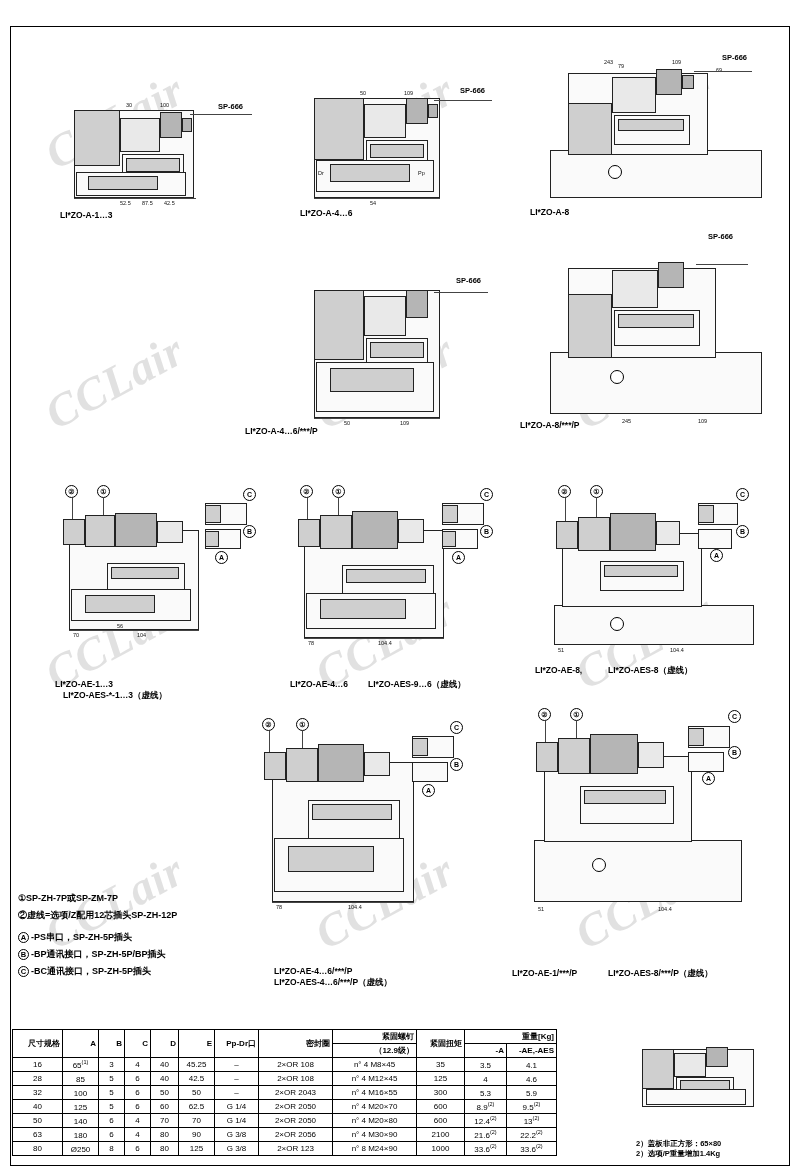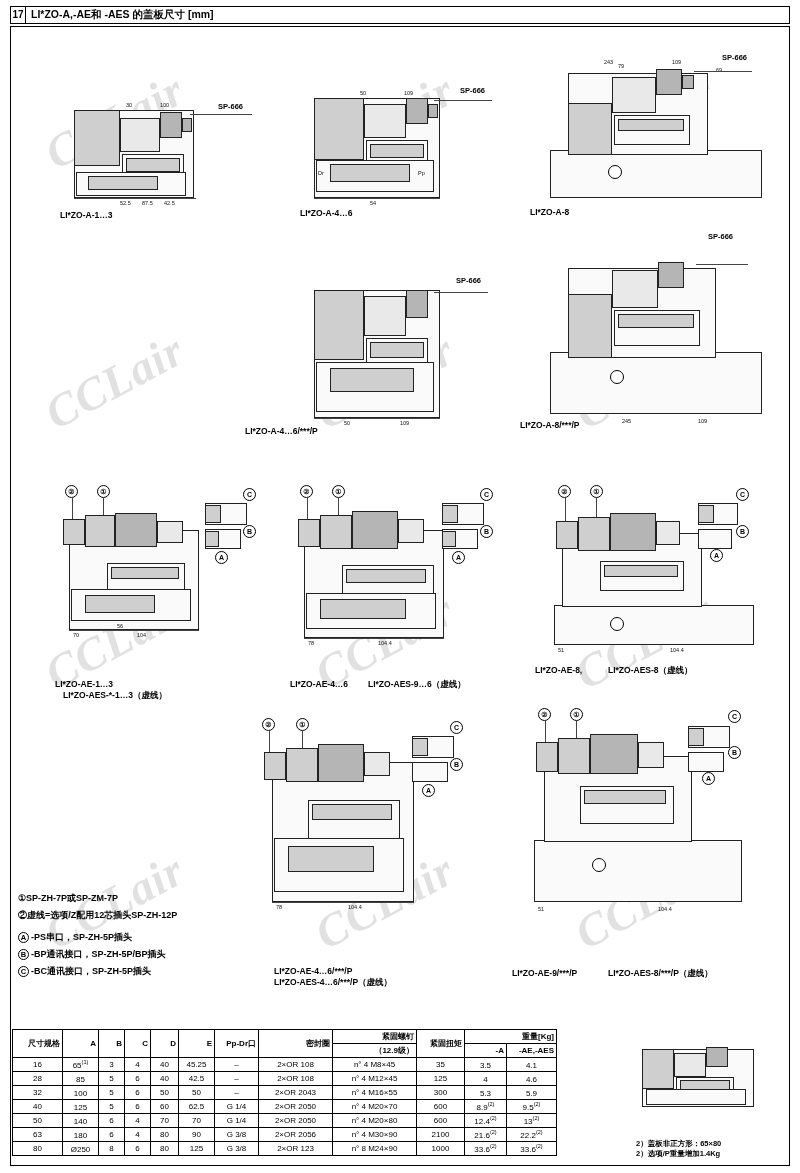--- a/index.html
+++ b/index.html
@@ -86,24 +86,20 @@
   table.specs th { font-weight:bold; font-size:8px; background:#fff;text-align:right;}
   .sup { font-size:5.5px; vertical-align:super; }
   
   .brnote { position:absolute; right:14px; bottom:14px; width:150px; font-size:7.5px; line-height:1.35; font-weight:bold;}
 </style>
 </head>
 <body>
 
 <div class="page">
 
-  <div class="header">
-    <div class="num">17</div>
-    <div class="htxt">LI*ZO-A,-AE和 -AES 的盖板尺寸 [mm]</div>
-  </div>
 
   <div class="frame"></div>
 
   <div class="wm" style="left:40px;  top:95px;  transform:rotate(-28deg);">CCLair</div>
   <div class="wm" style="left:310px; top:95px;  transform:rotate(-28deg);">CCLair</div>
   <div class="wm" style="left:570px; top:95px;  transform:rotate(-28deg);">CCLair</div>
   <div class="wm" style="left:40px;  top:355px; transform:rotate(-28deg);">CCLair</div>
   <div class="wm" style="left:310px; top:355px; transform:rotate(-28deg);">CCLair</div>
   <div class="wm" style="left:570px; top:355px; transform:rotate(-28deg);">CCLair</div>
   <div class="wm" style="left:40px;  top:615px; transform:rotate(-28deg);">CCLair</div>
@@ -336,21 +332,21 @@
     <div class="boxd" style="left:64px; top:90px; width:82px; height:14px;"></div>
     <div class="circ" style="left:72px; top:158px; width:14px; height:14px; line-height:13px;"></div>
     <div class="circ" style="left:208px; top:10px; width:13px; height:13px; line-height:12px;">C</div>
     <div class="circ" style="left:208px; top:46px; width:13px; height:13px; line-height:12px;">B</div>
     <div class="circ" style="left:182px; top:72px; width:13px; height:13px; line-height:12px;">A</div>
     <div class="boxw" style="left:168px; top:26px; width:42px; height:22px;"></div>
     <div class="boxd" style="left:168px; top:28px; width:16px; height:18px;"></div>
     <div class="boxw" style="left:168px; top:52px; width:36px; height:20px;"></div>
     <div class="lbl" style="left:18px; top:206px;">51</div>
     <div class="lbl" style="left:138px; top:206px;">104.4</div>
-    <div class="cap" style="left:-8px; top:268px;">LI*ZO-AE-9/***/P</div>
+    <div class="cap" style="left:-8px; top:268px;">LI*ZO-AE-1/***/P</div>
     <div class="cap" style="left:88px; top:268px;">LI*ZO-AES-8/***/P（虚线）</div>
   </div>
 
   <div class="notes">
     <div>
       <span>①</span><span>SP-ZH-7P或SP-ZM-7P</span>
     </div>
     <div>
       <span>②</span><span>虚线=选项/Z配用12芯插头SP-ZH-12P</span>
     </div>

